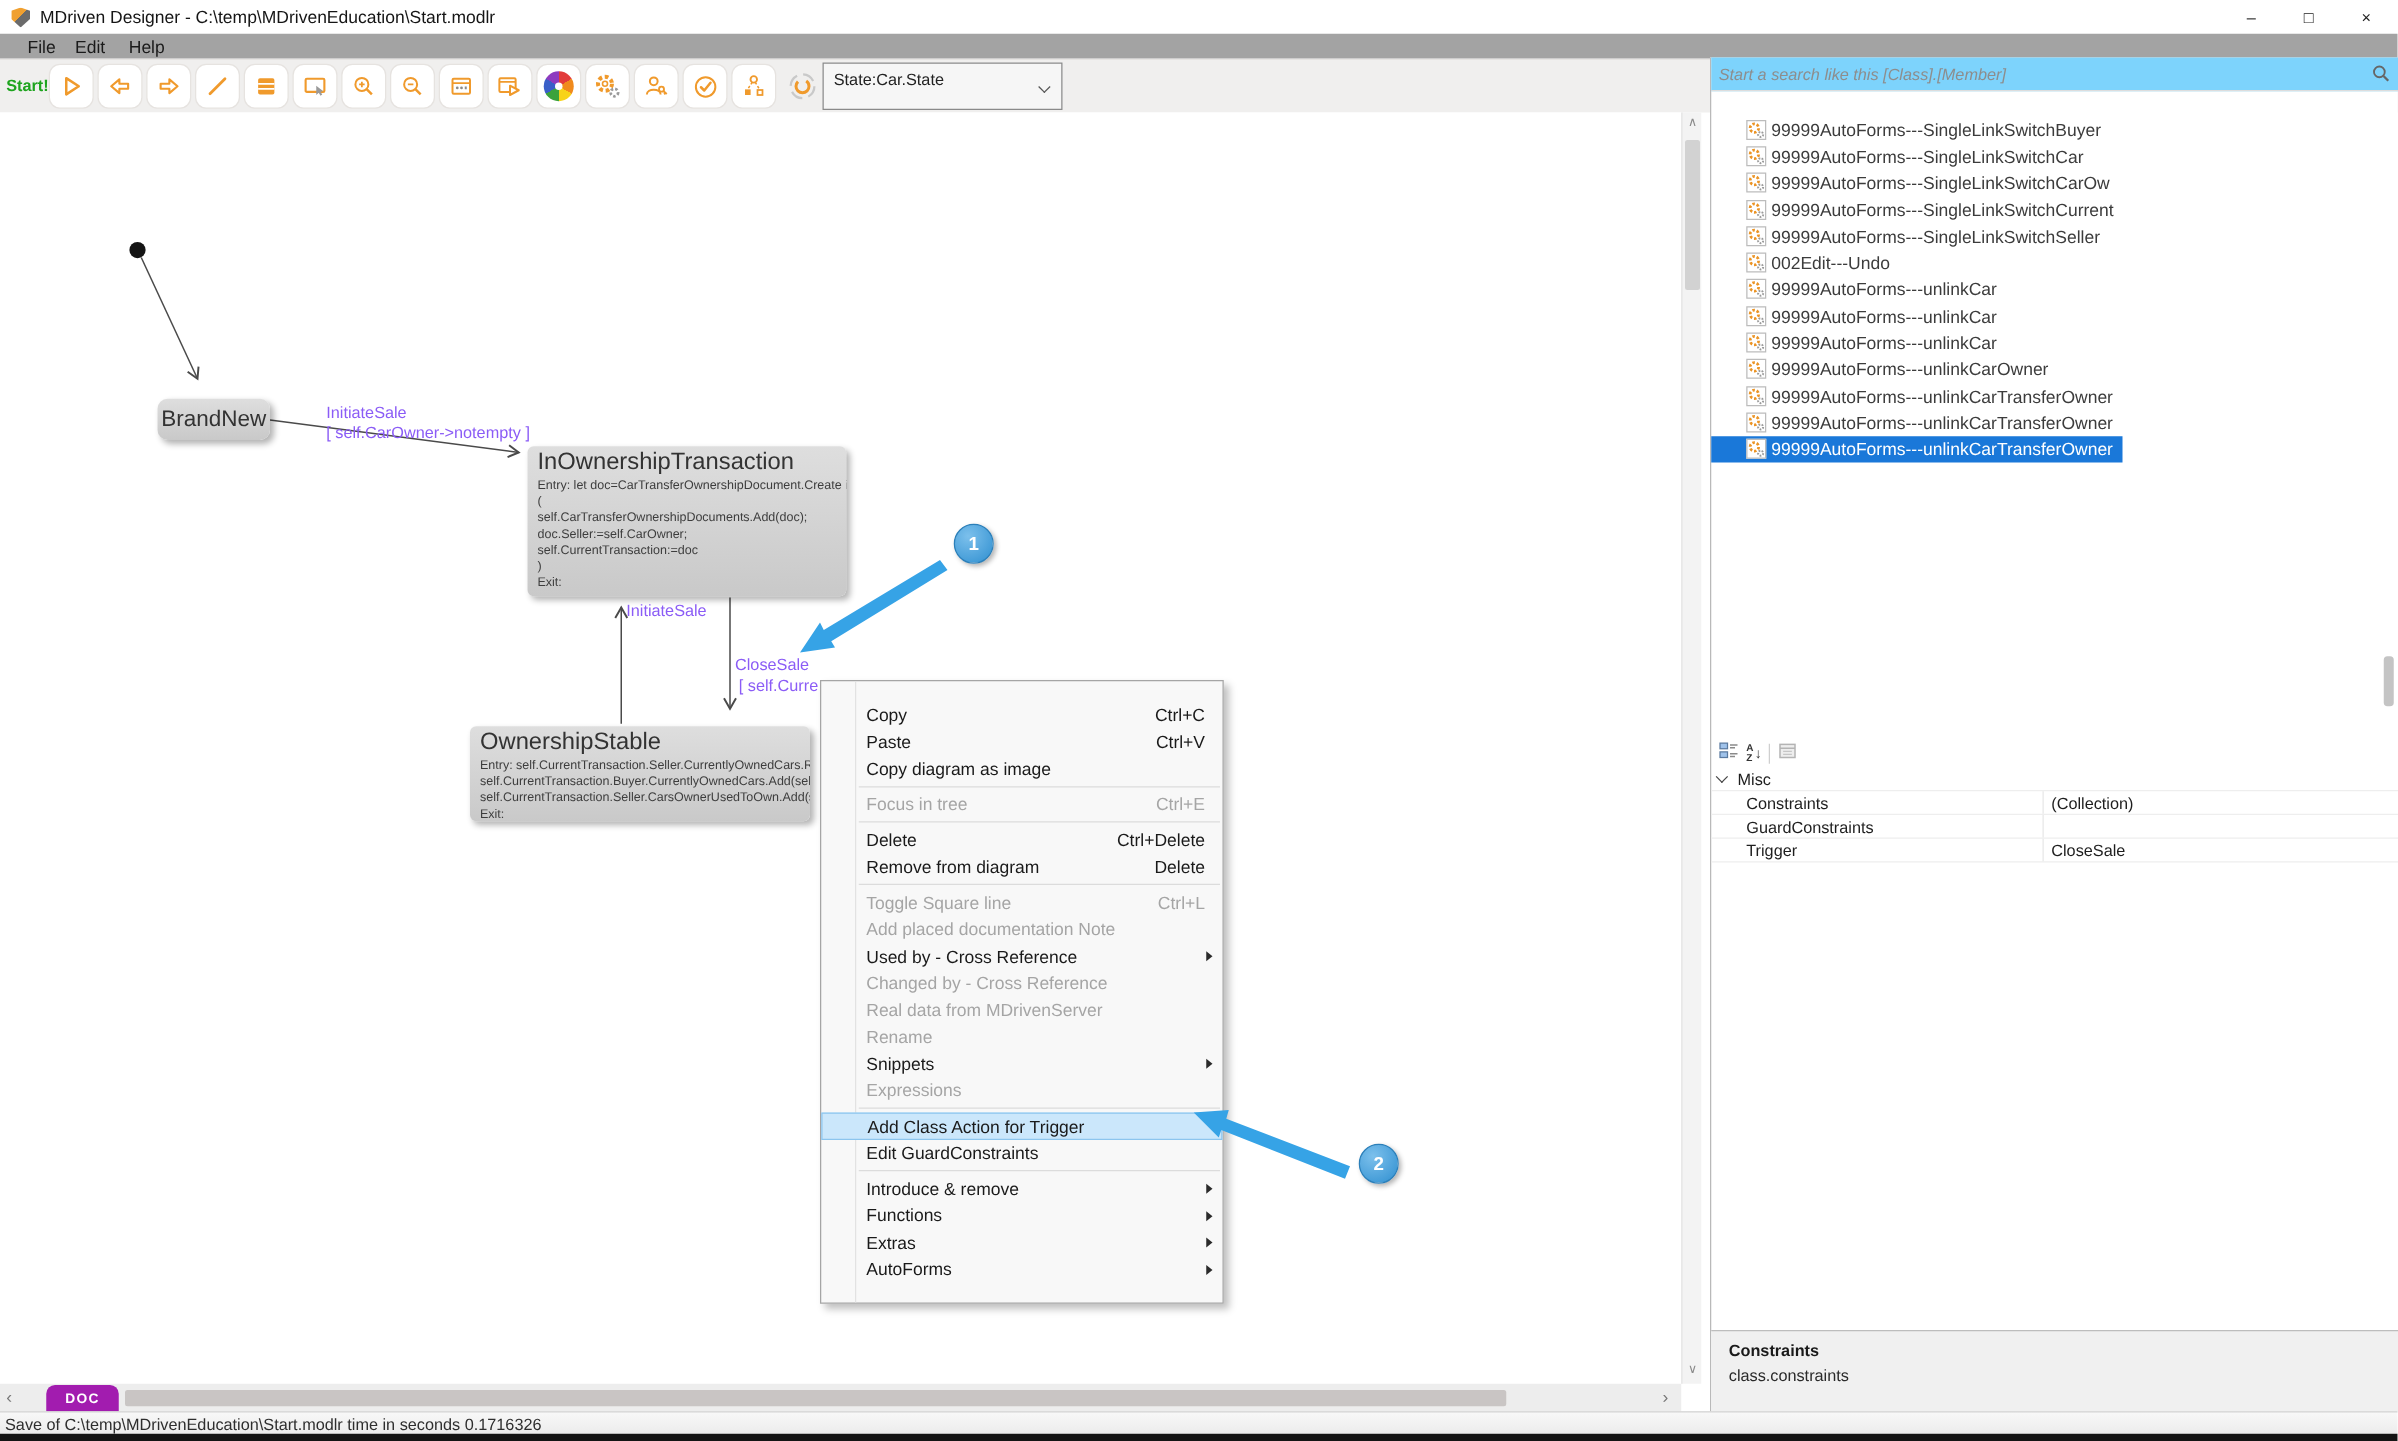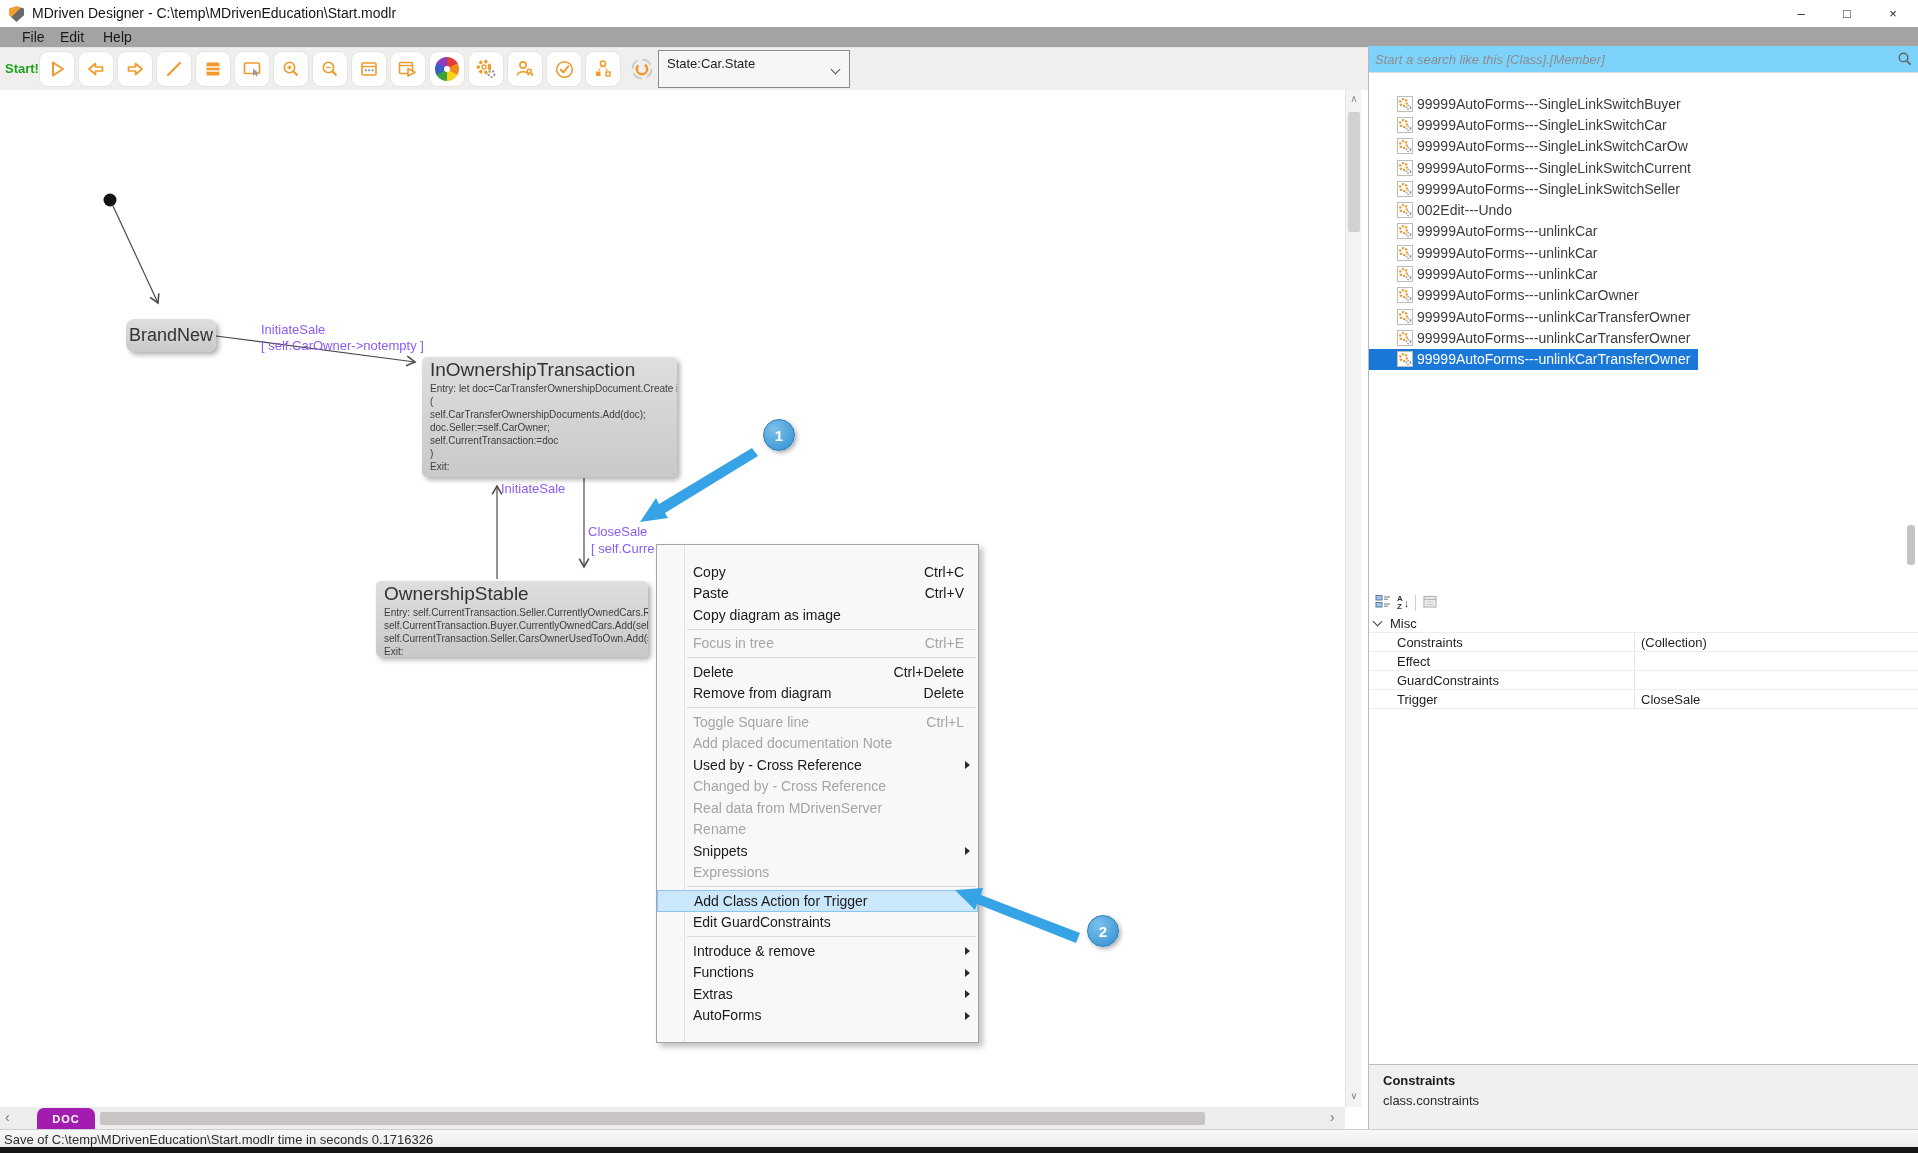--- a/index.html
+++ b/index.html
@@ -536,24 +536,20 @@
   <div id="pg-grid">
     <div class="pg-cat">
       <span class="chev"></span>
       <span>Misc</span>
     </div>
     <div class="pg-row">
       <span class="pg-name">Constraints</span>
       <span class="pg-val">(Collection)</span>
     </div>
     <div class="pg-row">
-      <span class="pg-name">Effect</span>
-      <span class="pg-val"></span>
-    </div>
-    <div class="pg-row">
       <span class="pg-name">GuardConstraints</span>
       <span class="pg-val"></span>
     </div>
     <div class="pg-row">
       <span class="pg-name">Trigger</span>
       <span class="pg-val">CloseSale</span>
     </div>
   </div>
 
   <div id="bottom-sub">

